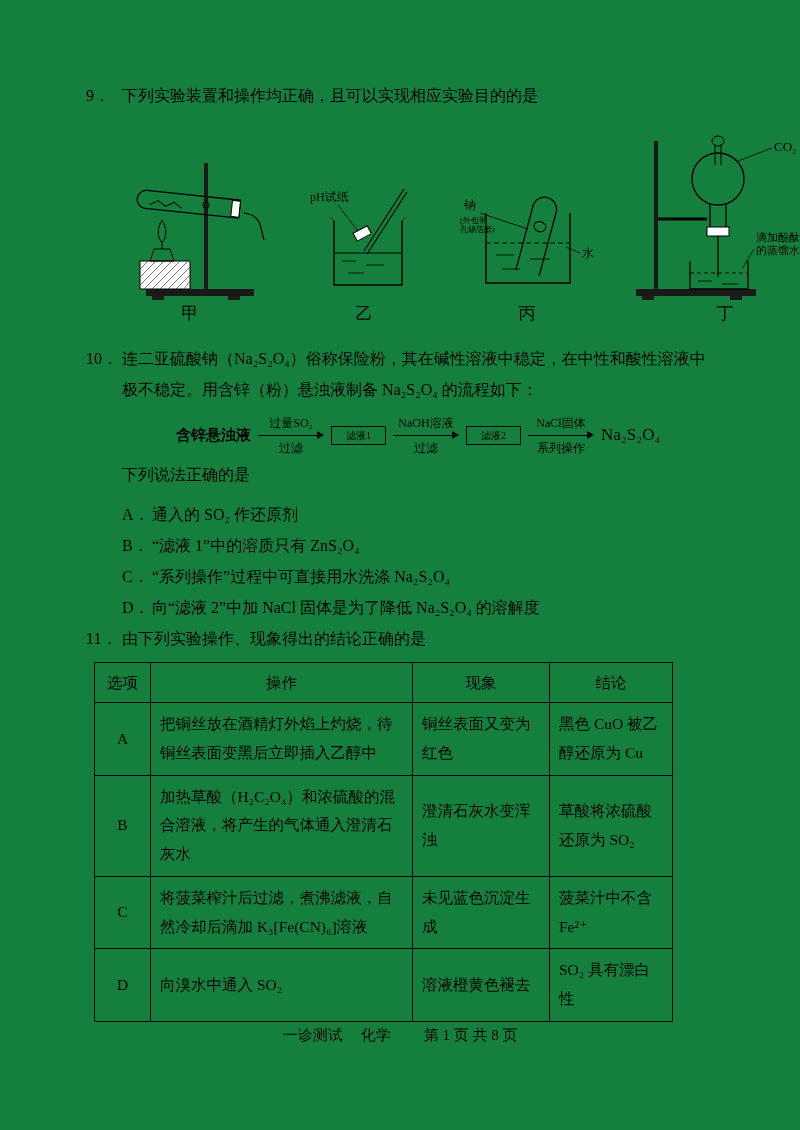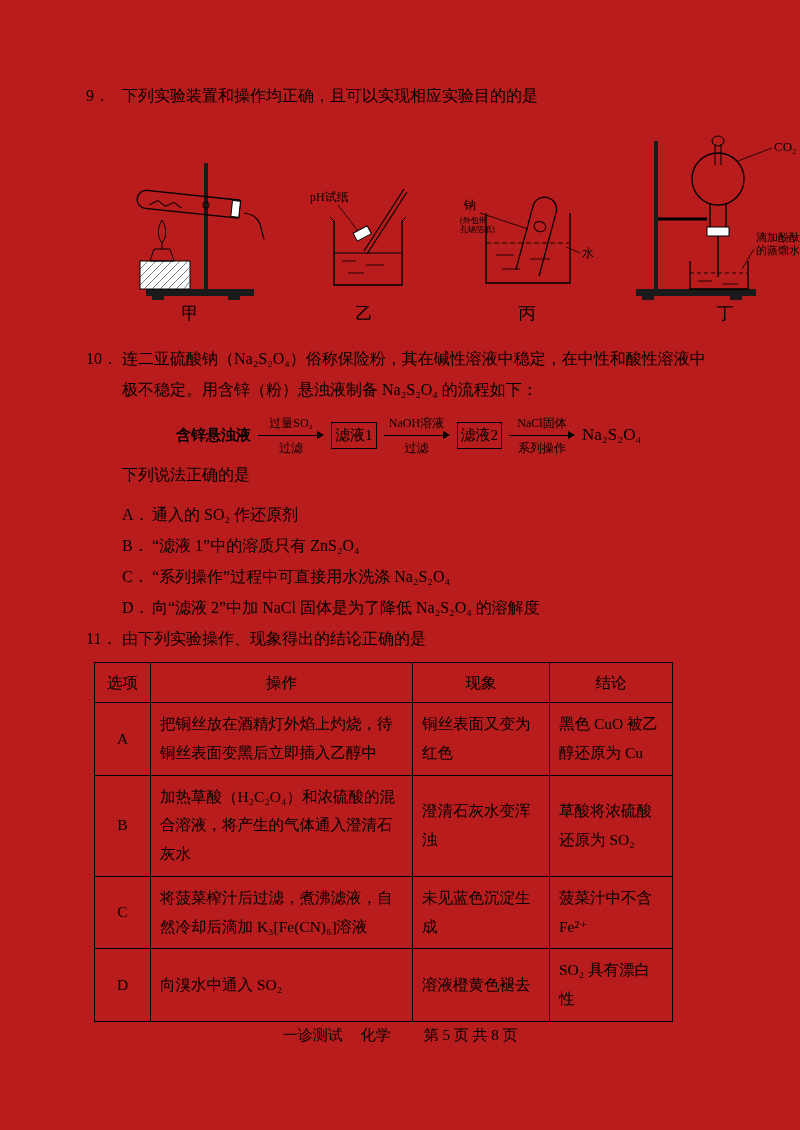--- a/index.html
+++ b/index.html
@@ -1,19 +1,19 @@
 <!DOCTYPE html>
 <html><head>
 <meta charset="utf-8">
 <style>
   * { box-sizing: border-box; }
   html,body { margin:0; padding:0; background:#ffffff; }
   .page {
     position:relative; width:800px; height:1130px; overflow:hidden;
-    background:#b91c1c; color:#000;
+    background:#15803d; color:#000;
     font-family:"Liberation Serif","DejaVu Serif",serif;
     font-size:16px;
   }
   .content { padding:80px 86px 0 86px; }
 
   .stem { margin:0; padding-left:36px; text-indent:-36px; line-height:1.95; }
   .qnum { display:inline-block; width:36px; text-indent:0; }
   .options { margin:0; }
   .option { margin:0 0 0 36px; line-height:1.95; }
   .okey { display:inline-block; min-width:30px; }
@@ -26,21 +26,21 @@
   svg text { font-family:"Liberation Serif","DejaVu Serif",serif; fill:#000; }
 
   
   .flow { display:flex; align-items:center; gap:7px; margin:10px 0 4px 90px; }
   .flow-source { display:flex; align-items:center; font-weight:bold; font-size:15px; line-height:1.25; }
   .flow-arrow { display:flex; flex-direction:column; align-items:center; font-size:12px; line-height:1.2;text-align:center; }
   .arr-shaft { position:relative; width:66px; height:9px; margin:1px 0; }
   .arr-shaft::before { content:""; position:absolute; left:0; right:6px; top:4px; border-top:1px solid #000; }
   .arr-shaft::after { content:""; position:absolute; right:0; top:0.5px; width:0; height:0;
     border-left:7px solid #000; border-top:4px solid transparent; border-bottom:4px solid transparent; }
-  .flow-box { border:1px solid #000; padding:1px 3px; font-size:15px; line-height:1.5; }
+  .flow-box { border:1px solid #000; padding:1px 14px; font-size:10px; line-height:1.5; }
   .flow-product { font-size:17px;font-family:Liberation Serif, serif; }
 
   
   table.qtable { border-collapse:collapse; margin:8px 0 0 8px; table-layout:fixed; width:578px; font-size:15.5px;border-radius:27px; }
   table.qtable th, table.qtable td { border:1px solid #000; padding:7px 9px; line-height:1.85; vertical-align:middle; font-weight:normal; }
   table.qtable th { text-align:center; height:40px; padding:4px; }
   td.c-opt { text-align:center; }
 
   .footer { position:absolute; left:0; right:0; top:1026px; text-align:center; font-size:15px; }
   .footer span { margin:0 9px; }
@@ -243,15 +243,15 @@
             <td>向溴水中通入 SO₂</td>
             <td>溶液橙黄色褪去</td>
             <td>SO₂ 具有漂白性</td>
           </tr>
         </tbody>
       </table>
     </section>
   </div>
 
   <div class="footer">
-    <span>一诊测试</span><span>化学</span><span class="fgap">第 5 页 共 8 页</span>
+    <span>一诊测试</span><span>化学</span><span class="fgap">第 1 页 共 8 页</span>
   </div>
 </div>
 
 </body></html>

